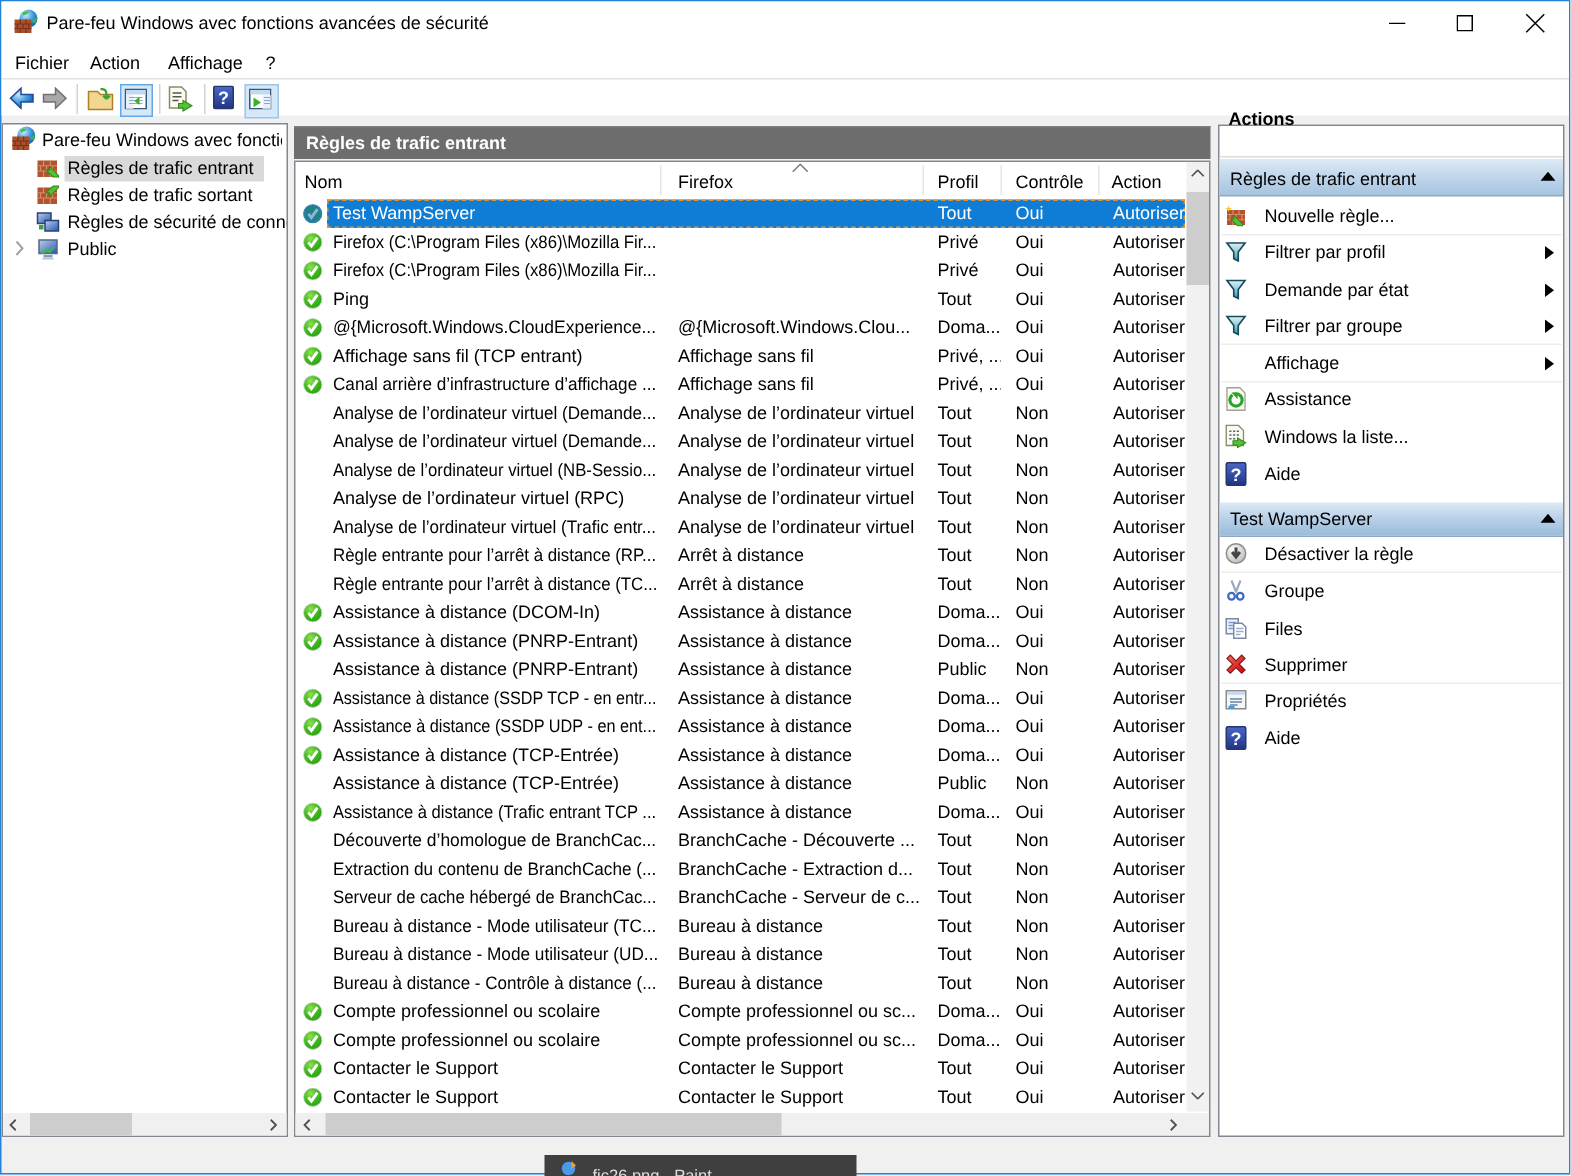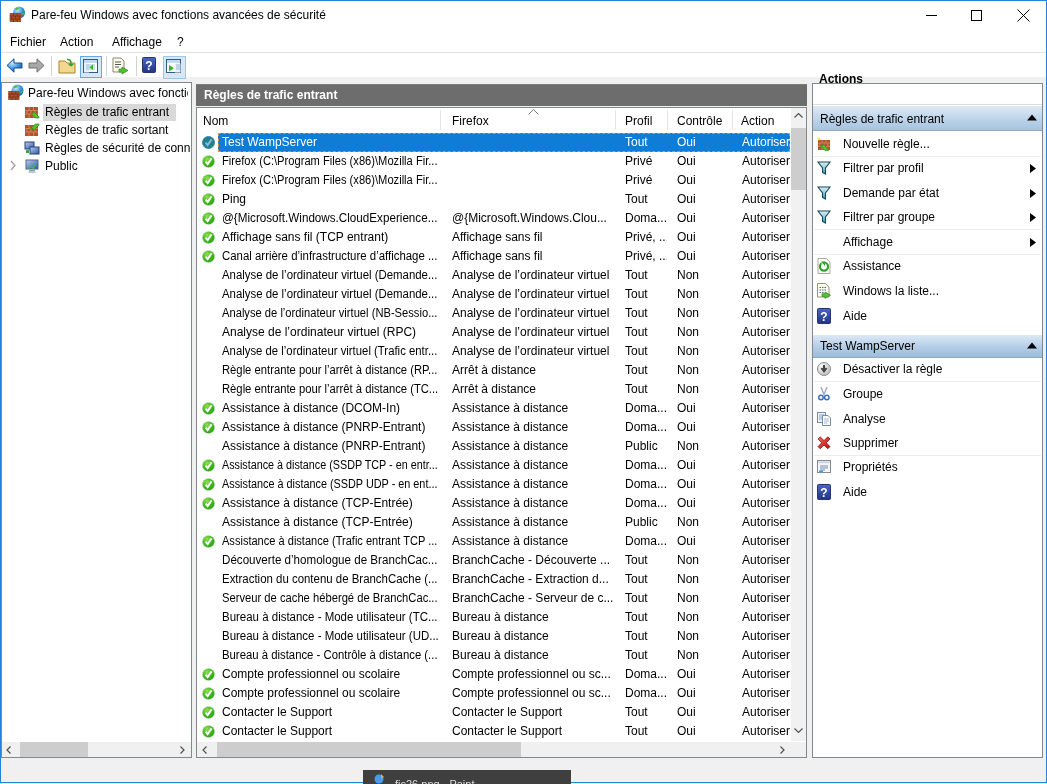--- a/index.html
+++ b/index.html
@@ -505,21 +505,21 @@
       <circle cx="5" cy="11.5" r="2.2" fill="none" stroke="#3c6cc0" stroke-width="1.5"></circle>
       <circle cx="10.8" cy="11.5" r="2.2" fill="none" stroke="#3c6cc0" stroke-width="1.5"></circle>
     </svg></div>
 <div class="abs at" style="left:843px;top:382px;width:180px;height:24px;line-height:24px">Groupe</div>
 <div class="abs" style="left:816px;top:410.5px;width:16px;height:16px"><svg width="16" height="16" viewBox="0 0 16 16">
       <rect x="1.5" y="1.5" width="8" height="10" fill="#eef3fa" stroke="#7a8aa0"></rect>
       <path d="M3 4 H8 M3 6 H8 M3 8 H8" stroke="#7a9ac8" stroke-width="0.9"></path>
       <path d="M6.5 4.5 H12 L14.5 7 V14.5 H6.5 Z" fill="#fff" stroke="#7a8aa0"></path>
       <path d="M8 8 H13 M8 10 H13 M8 12 H11" stroke="#9ab0d0" stroke-width="0.9"></path>
     </svg></div>
-<div class="abs at" style="left:843px;top:406.5px;width:180px;height:24px;line-height:24px">Analyse</div>
+<div class="abs at" style="left:843px;top:406.5px;width:180px;height:24px;line-height:24px">Files</div>
 <div class="abs" style="left:816px;top:434.5px;width:16px;height:16px"><svg width="16" height="16" viewBox="0 0 16 16">
       <path d="M2 4 L4.2 1.8 L8 5.6 L11.8 1.8 L14 4 L10.2 7.8 L14 11.6 L11.8 13.8 L8 10 L4.2 13.8 L2 11.6 L5.8 7.8 Z" fill="url(#gdel)" stroke="#8c1513" stroke-width="0.8"></path>
     </svg></div>
 <div class="abs at" style="left:843px;top:430.5px;width:180px;height:24px;line-height:24px">Supprimer</div>
 <div class="abs" style="left:814px;top:454.5px;width:227px;height:1px;background:#ececec"></div>
 <div class="abs" style="left:816px;top:459px;width:16px;height:16px"><svg width="16" height="16" viewBox="0 0 16 16">
       <rect x="1.5" y="1.5" width="13" height="12" fill="#f4f6f9" stroke="#8a8a8a"></rect>
       <rect x="2.2" y="2.2" width="11.6" height="2" fill="#c8d8ea"></rect>
       <path d="M4 7 H12 M4 9 H12 M4 11 H9" stroke="#6a84a8" stroke-width="0.9"></path>
       <rect x="3" y="11.5" width="4" height="2" fill="#3aa0e8"></rect>

